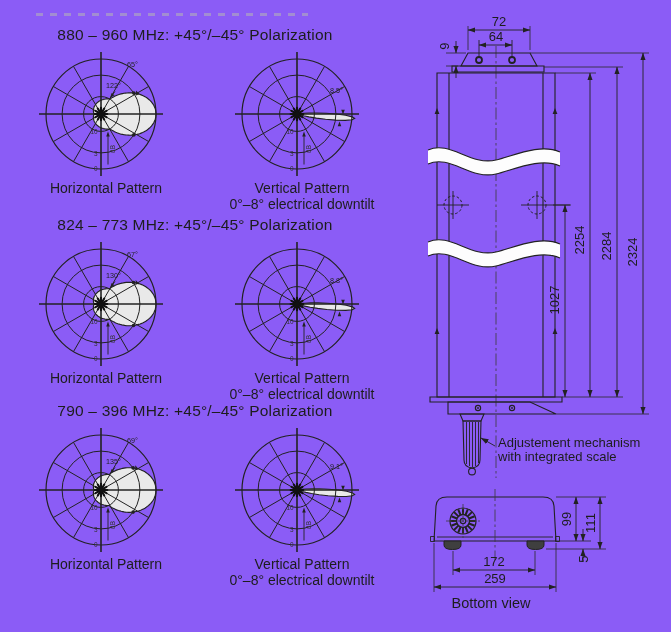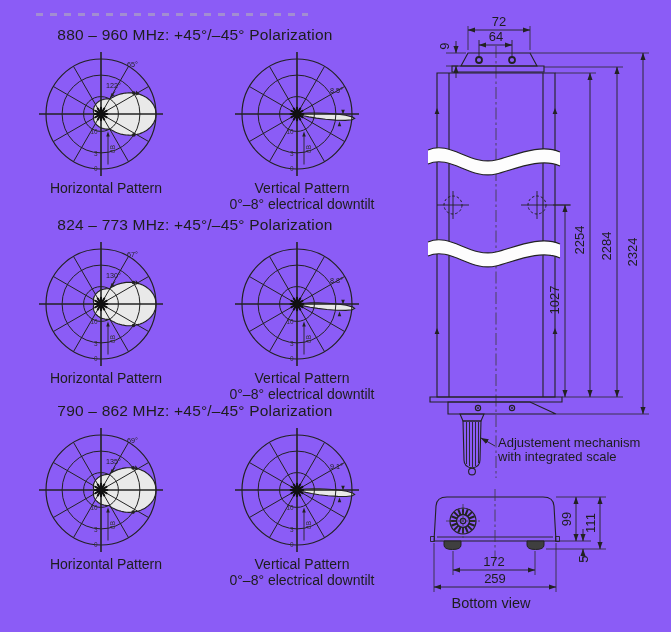--- a/index.html
+++ b/index.html
@@ -229,21 +229,21 @@
             <text x="113" y="43" font-size="7.2px" fill="#222" font-family="&quot;Liberation Sans&quot;,sans-serif">8.8°</text>
             <polygon points="126.0,64.4 124.2,59.8 127.8,59.8" fill="#222222"></polygon>
             <polygon points="122.5,71.6 124.3,76.2 120.7,76.2" fill="#222222"></polygon>
           </svg>
         <figcaption>Vertical Pattern</figcaption>
         <figcaption class="sub">0°–8° electrical downtilt</figcaption>
       </figure>
     </section>
 
     <section class="pattern-row" style="top:402px">
-      <h3 class="row-title">790 – 862 MHz: +45°/–45° Polarization</h3>
+      <h3 class="row-title">790 – 396 MHz: +45°/–45° Polarization</h3>
       <figure class="fig-h">
         <svg viewBox="0 0 170 128">
             <path d="M73.1,64.0L73.0,63.8L72.9,63.6L72.8,63.4L72.8,63.2L72.7,63.0L72.7,62.8L72.6,62.6L72.6,62.4L72.5,62.2L72.5,62.0L72.4,61.8L72.4,61.5L72.4,61.3L72.4,61.1L72.4,60.8L72.4,60.6L72.4,60.4L72.4,60.1L72.4,59.9L72.4,59.6L72.4,59.4L72.5,59.1L72.5,58.9L72.6,58.6L72.6,58.3L72.7,58.1L72.8,57.8L72.8,57.6L72.9,57.3L73.0,57.0L73.1,56.8L73.2,56.5L73.4,56.2L73.5,56.0L73.6,55.7L73.8,55.4L73.9,55.2L74.1,54.9L74.3,54.6L74.4,54.4L74.6,54.1L74.8,53.9L75.0,53.6L75.3,53.4L75.5,53.1L75.7,52.9L76.0,52.6L76.2,52.4L76.5,52.2L76.8,51.9L77.0,51.7L77.3,51.5L77.6,51.3L78.0,51.1L78.3,50.9L78.6,50.7L78.9,50.5L79.3,50.3L79.6,50.1L80.0,49.9L80.4,49.8L80.8,49.6L81.1,49.5L81.5,49.3L81.9,49.2L82.4,49.1L82.8,49.0L83.2,48.9L83.7,48.8L84.1,48.7L84.5,48.6L85.0,48.6L85.5,48.5L85.9,48.5L86.4,48.5L86.9,48.5L87.4,48.5L87.9,48.5L88.8,47.9L89.7,47.2L90.6,46.6L91.7,46.0L92.7,45.5L93.9,44.9L95.0,44.4L96.3,43.9L97.5,43.5L98.9,43.1L100.2,42.7L101.6,42.4L103.0,42.1L104.5,41.9L106.0,41.8L107.5,41.7L109.0,41.7L110.5,41.8L112.1,41.9L113.6,42.2L115.2,42.5L116.7,42.8L118.2,43.3L119.7,43.8L121.1,44.4L122.5,45.1L123.9,45.8L125.2,46.7L126.4,47.6L127.6,48.5L128.7,49.6L129.8,50.7L130.7,51.8L131.6,53.0L132.4,54.3L133.1,55.6L133.6,56.9L134.1,58.3L134.5,59.7L134.8,61.1L134.9,62.6L135.0,64.0L134.9,65.4L134.8,66.9L134.5,68.3L134.1,69.7L133.6,71.1L133.1,72.4L132.4,73.7L131.6,75.0L130.7,76.2L129.8,77.3L128.7,78.4L127.6,79.5L126.4,80.4L125.2,81.3L123.9,82.2L122.5,82.9L121.1,83.6L119.7,84.2L118.2,84.7L116.7,85.2L115.2,85.5L113.6,85.8L112.1,86.1L110.5,86.2L109.0,86.3L107.5,86.3L106.0,86.2L104.5,86.1L103.0,85.9L101.6,85.6L100.2,85.3L98.9,84.9L97.5,84.5L96.3,84.1L95.0,83.6L93.9,83.1L92.7,82.5L91.7,82.0L90.6,81.4L89.7,80.8L88.8,80.1L87.9,79.5L87.4,79.5L86.9,79.5L86.4,79.5L85.9,79.5L85.5,79.5L85.0,79.4L84.5,79.4L84.1,79.3L83.7,79.2L83.2,79.1L82.8,79.0L82.4,78.9L81.9,78.8L81.5,78.7L81.1,78.5L80.8,78.4L80.4,78.2L80.0,78.1L79.6,77.9L79.3,77.7L78.9,77.5L78.6,77.3L78.3,77.1L78.0,76.9L77.6,76.7L77.3,76.5L77.0,76.3L76.8,76.1L76.5,75.8L76.2,75.6L76.0,75.4L75.7,75.1L75.5,74.9L75.3,74.6L75.0,74.4L74.8,74.1L74.6,73.9L74.4,73.6L74.3,73.4L74.1,73.1L73.9,72.8L73.8,72.6L73.6,72.3L73.5,72.0L73.4,71.8L73.2,71.5L73.1,71.2L73.0,71.0L72.9,70.7L72.8,70.4L72.8,70.2L72.7,69.9L72.6,69.7L72.6,69.4L72.5,69.1L72.5,68.9L72.4,68.6L72.4,68.4L72.4,68.1L72.4,67.9L72.4,67.6L72.4,67.4L72.4,67.2L72.4,66.9L72.4,66.7L72.4,66.5L72.4,66.2L72.5,66.0L72.5,65.8L72.6,65.6L72.6,65.4L72.7,65.2L72.7,65.0L72.8,64.8L72.8,64.6L72.9,64.4L73.0,64.2L73.1,64.0Z" fill="#e9e9e9" stroke="none"></path>
             <circle cx="80" cy="64" r="17.4" fill="none" stroke="#222222" stroke-width="1"></circle>
             <circle cx="80" cy="64" r="38.9" fill="none" stroke="#222222" stroke-width="1"></circle>
             <circle cx="80" cy="64" r="55.0" fill="none" stroke="#222222" stroke-width="1.2"></circle>
             <line x1="80" y1="64" x2="127.6" y2="36.5" stroke="#222222" stroke-width="1"></line>
             <line x1="80" y1="64" x2="107.5" y2="16.4" stroke="#222222" stroke-width="1"></line>
             <line x1="80" y1="64" x2="52.5" y2="16.4" stroke="#222222" stroke-width="1"></line>
             <line x1="80" y1="64" x2="32.4" y2="36.5" stroke="#222222" stroke-width="1"></line>

